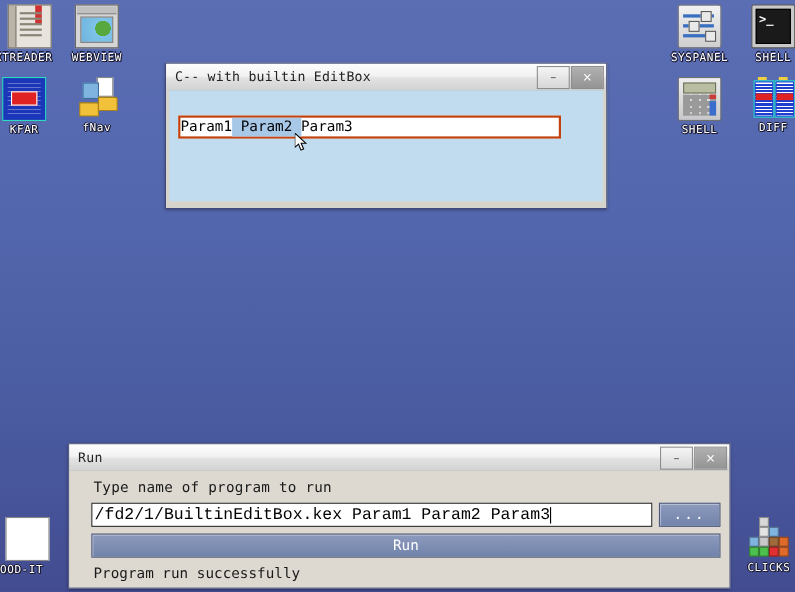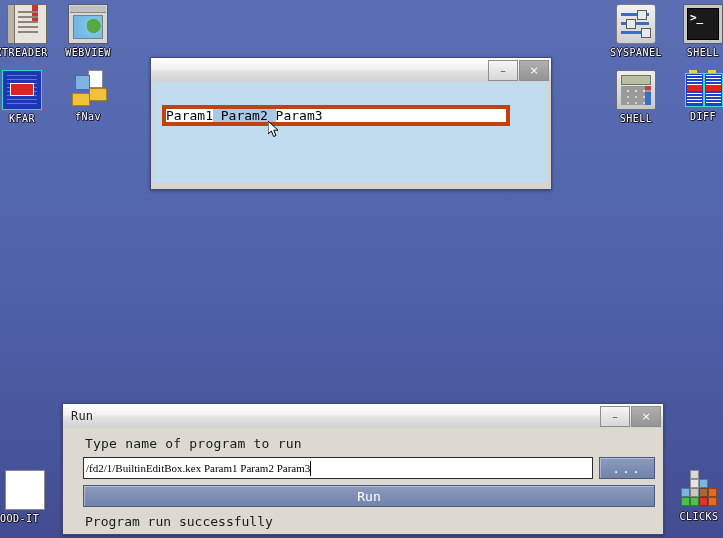--- a/index.html
+++ b/index.html
@@ -331,21 +331,21 @@
     border-left: 3px solid #d7d4cc;
     border-right: 3px solid #d7d4cc;
     border-bottom: 6px solid #d7d4cc;
     box-sizing: border-box;
   }
   .editbox {
     position: absolute;
     left: 8px; top: 23px;
     width: 348px; height: 21px;
     background: #ffffff;
-    border: 4px solid #c2410c;
+    border: 2px solid #c2410c;
     display: flex;
     align-items: center;
     box-sizing: border-box;
     overflow: hidden;
   }
   .editbox span {
     font-family: "DejaVu Sans Mono", monospace;
     font-size: 13px;
     color: #000000;
     white-space: pre;
@@ -390,22 +390,22 @@
     height: 22px;
     background: #ffffff;
     border: 1px solid #2b2b2b;
     display: flex;
     align-items: center;
     padding: 0 2px;
     box-sizing: border-box;
     overflow: hidden;
   }
   .run-input span {
-    font-family: Liberation Serif, serif;
-    font-size: 11px;
+    font-family: Liberation Mono, monospace;
+    font-size: 15px;
     color: #000000;
     white-space: pre;
   }
   .caret {
     display: inline-block;
     width: 1px;
     height: 15px;
     background: #000;
     vertical-align: middle;
     margin-left: 0;
@@ -539,20 +539,21 @@
       <i style="left:1px;  top:27px; background:#4cc04c"></i>
       <i style="left:10px; top:27px; background:#4cc04c"></i>
       <i style="left:19px; top:27px; background:#e03030"></i>
       <i style="left:28px; top:27px; background:#e06a2a"></i>
     </span>
     <div class="dlabel">CLICKS</div>
   </div>
 
   <div class="window" id="win-editbox">
     <div class="titlebar">
+      <div class="title-text">C-- with builtin EditBox</div>
       <div class="titlebtns">
         <div class="tbtn min">–</div>
         <div class="tbtn close">×</div>
       </div>
     </div>
     <div class="body">
       <div class="editbox">
         <span>Param1</span>
           <span class="sel"> Param2 </span>
           <span>Param3</span>

